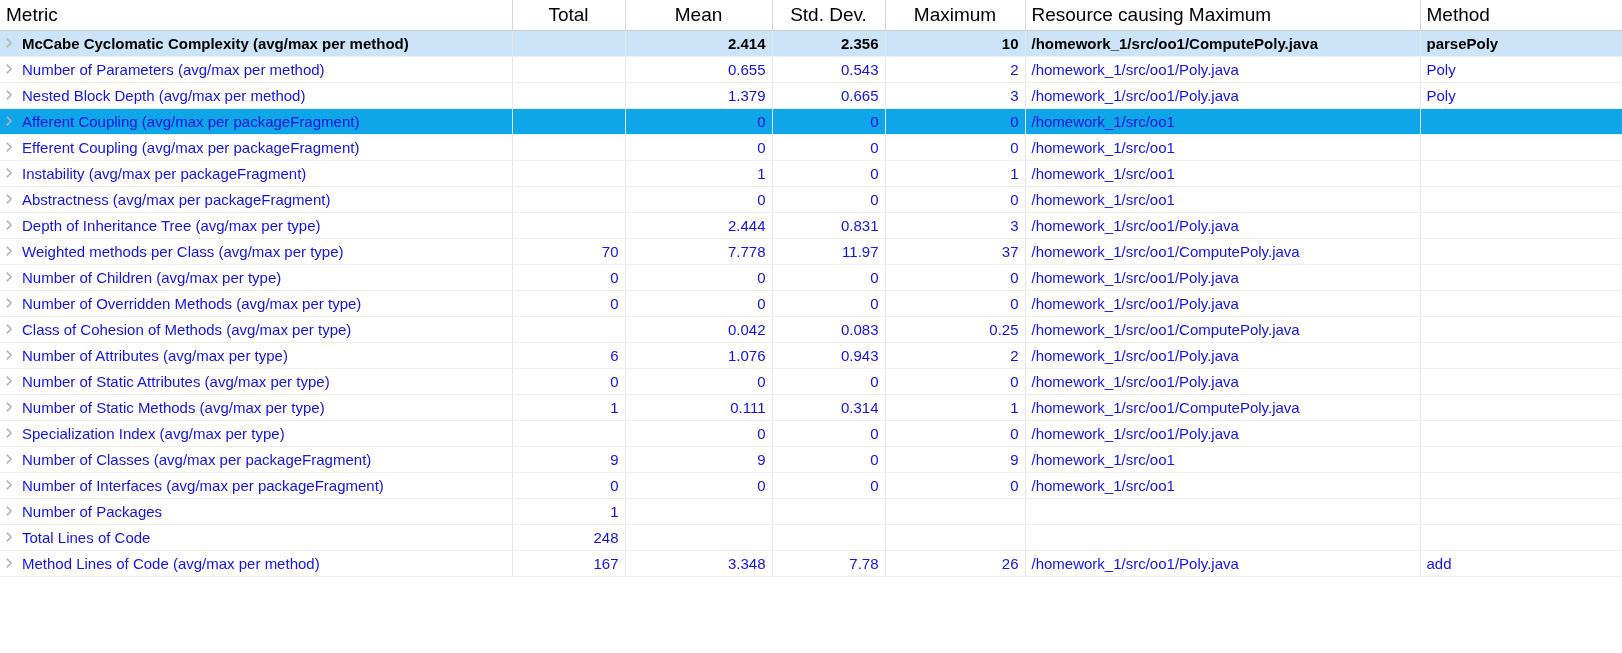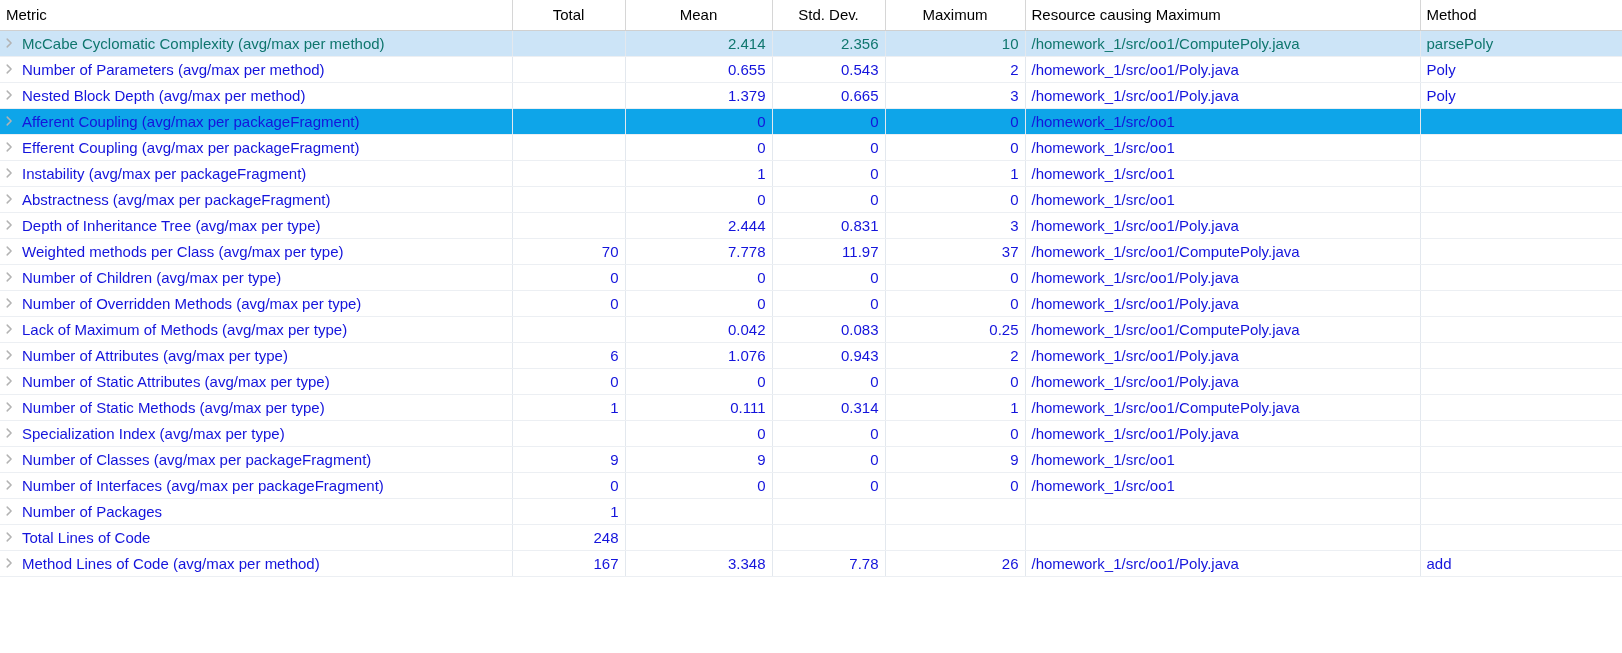--- a/index.html
+++ b/index.html
@@ -25,21 +25,21 @@
   table.metrics col.c-total  { width: 113px; }
   table.metrics col.c-mean   { width: 147px; }
   table.metrics col.c-std    { width: 113px; }
   table.metrics col.c-max    { width: 140px; }
   table.metrics col.c-res    { width: 395px; }
   table.metrics col.c-method { width: 202px; }
 
   thead th {
     height: 30px;
     font-weight: normal;
-    font-size: 15px;
+    font-size: 19px;
     color: #000000;
     background: #ffffff;
     border-right: 1px solid #d6d6d6;
     border-bottom: 1px solid #d0d0d0;
     padding: 0 6px;
     text-align: left;
     vertical-align: middle;
     white-space: nowrap;
     overflow: hidden;
   }
@@ -54,21 +54,21 @@
     color: #1414dc;
     white-space: nowrap;
     overflow: hidden;
     vertical-align: middle;
     font-size: 15px;
   }
   tbody td:last-child { border-right: none; }
   tbody td.num { text-align: right; }
   tbody td.metric-cell { padding-left: 4px; }
 
-  tr.selected td { background: #cce4f7; color: #0f766e; }
+  tr.selected td { background: #cce4f7; color: #000000; font-weight: bold; }
   tr.alt td { background: #0ea5e9; }
 
   .metric-inner {
     display: flex;
     align-items: center;
     gap: 7px;
   }
   .chevron {
     display: inline-block;
     width: 11px;
@@ -305,21 +305,21 @@
           <td></td>
         </tr>
         <tr>
           <td class="metric-cell">
             <div class="metric-inner">
               <span class="chevron">
                 <svg width="11" height="14" viewBox="0 0 11 14" aria-hidden="true">
                   <path d="M3.2 3.1 L7.1 7 L3.2 10.9" fill="none" stroke="currentColor" stroke-width="1.5" stroke-linecap="round" stroke-linejoin="round"></path>
                 </svg>
               </span>
-              <span class="metric-label">Lack of Maximum of Methods (avg/max per type)</span>
+              <span class="metric-label">Class of Cohesion of Methods (avg/max per type)</span>
             </div>
           </td>
           <td class="num"></td>
           <td class="num">0.042</td>
           <td class="num">0.083</td>
           <td class="num">0.25</td>
           <td>/homework_1/src/oo1/ComputePoly.java</td>
           <td></td>
         </tr>
         <tr>

